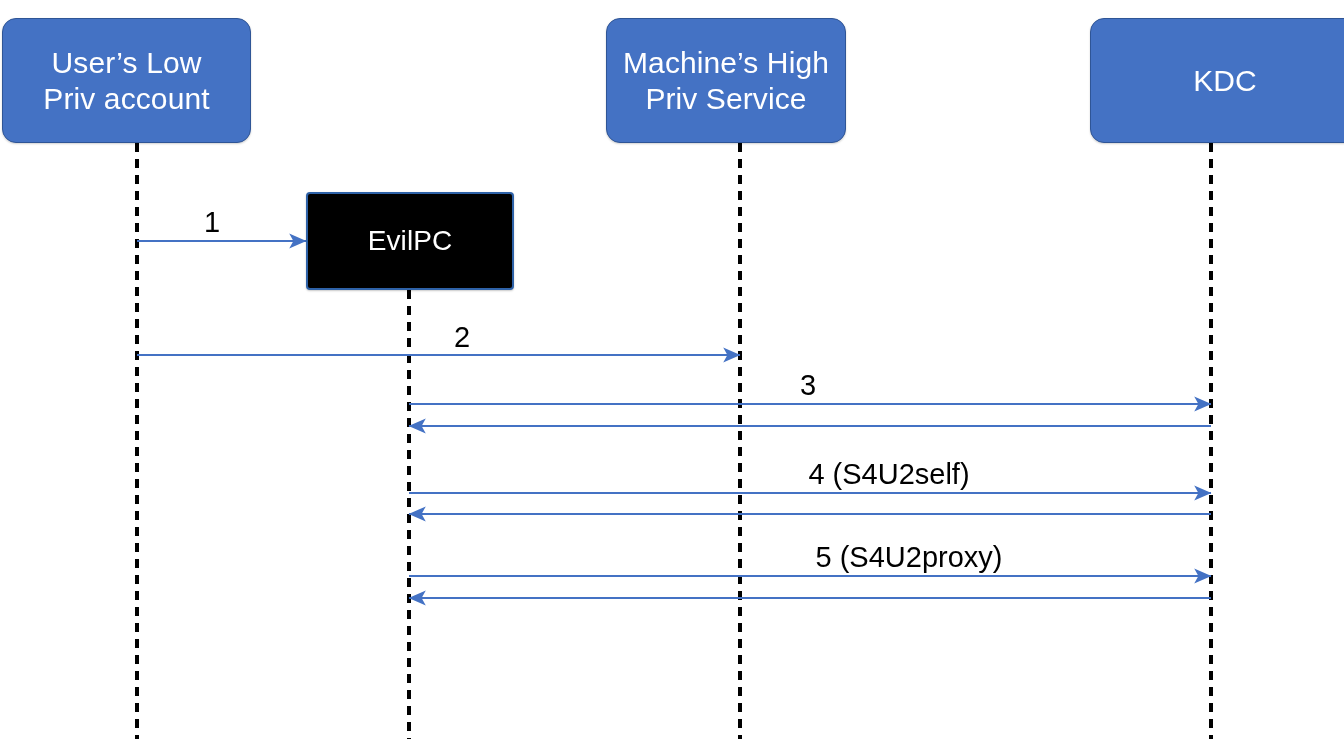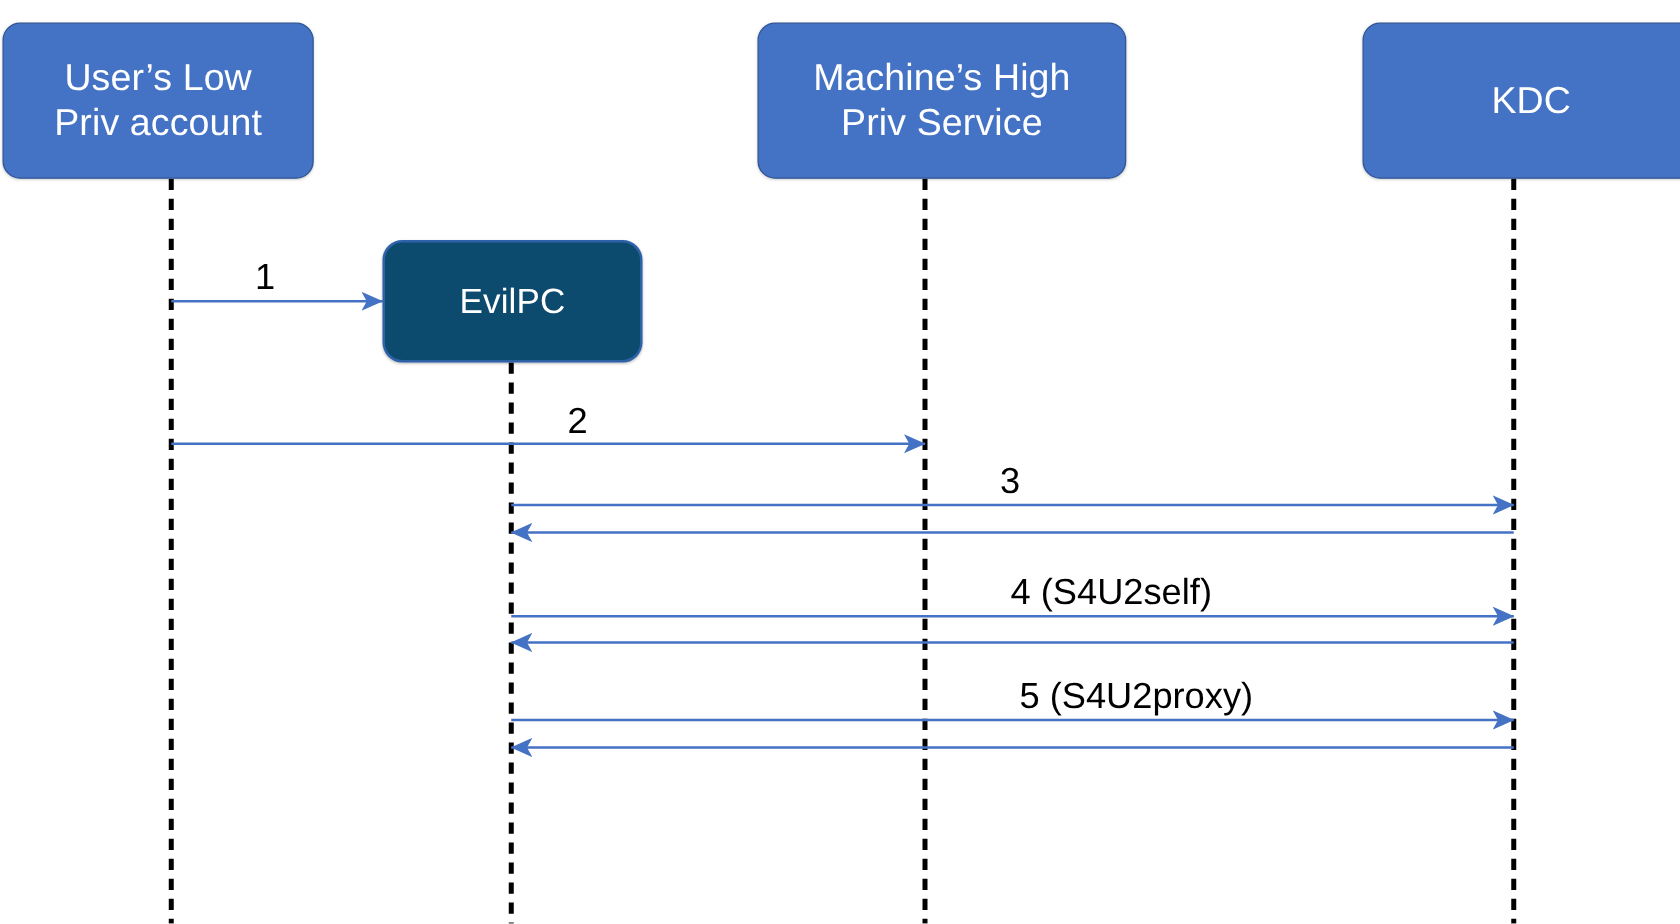--- a/index.html
+++ b/index.html
@@ -38,24 +38,24 @@
     white-space: pre-line;
     letter-spacing: 0.1px;
   }
   .node-actor {
     background: #4472C4;
     border: 1.5px solid #2F5596;
     font-size: 30px;
     box-shadow: 0 1px 2px rgba(0,0,0,0.18);
   }
   .node-attacker {
-    background: #0c4a6e;
+    background: #000000;
     border: 2.5px solid #2E62A8;
     font-size: 28px;
-    border-radius: 16px;
+    border-radius: 4px;
     box-shadow: 0 1px 2px rgba(0,0,0,0.22);
   }
   .msg-label {
     position: absolute;
     color: #000000;
     font-size: 29px;
     line-height: 1;
     white-space: nowrap;
     transform: translateX(-50%);
   }
@@ -88,21 +88,21 @@
         <line x1="409" x2="1211" y1="493" y2="493" stroke="#4472C4" stroke-width="2" marker-end="url(#arrow-right)"></line>
         <line x1="1211" x2="409" y1="514" y2="514" stroke="#4472C4" stroke-width="2" marker-end="url(#arrow-left)"></line>
         <line x1="409" x2="1211" y1="576" y2="576" stroke="#4472C4" stroke-width="2" marker-end="url(#arrow-right)"></line>
         <line x1="1211" x2="409" y1="598" y2="598" stroke="#4472C4" stroke-width="2" marker-end="url(#arrow-left)"></line>
       </g>
   </svg>
 
   <div id="nodes-layer">
       <div class="node-box node-actor" style="left: 2px; top: 18px; width: 249px; height: 125px;"><span>User’s Low
 Priv account</span></div>
-      <div class="node-box node-actor" style="left: 606px; top: 18px; width: 295px; height: 125px;"><span>Machine’s High
+      <div class="node-box node-actor" style="left: 606px; top: 18px; width: 240px; height: 125px;"><span>Machine’s High
 Priv Service</span></div>
       <div class="node-box node-actor" style="left: 1090px; top: 18px; width: 270px; height: 125px;"><span>KDC</span></div>
       <div class="node-box node-attacker" style="left: 306px; top: 192px; width: 208px; height: 98px;"><span>EvilPC</span></div>
     </div>
   <div id="labels-layer">
       <div class="msg-label" style="left: 212px; top: 208px;">1</div>
       <div class="msg-label" style="left: 462px; top: 323px;">2</div>
       <div class="msg-label" style="left: 808px; top: 371px;">3</div>
       <div class="msg-label" style="left: 889px; top: 460px; text-align: center;">4 (S4U2self)</div>
       <div class="msg-label" style="left: 909px; top: 543px;">5 (S4U2proxy)</div>

